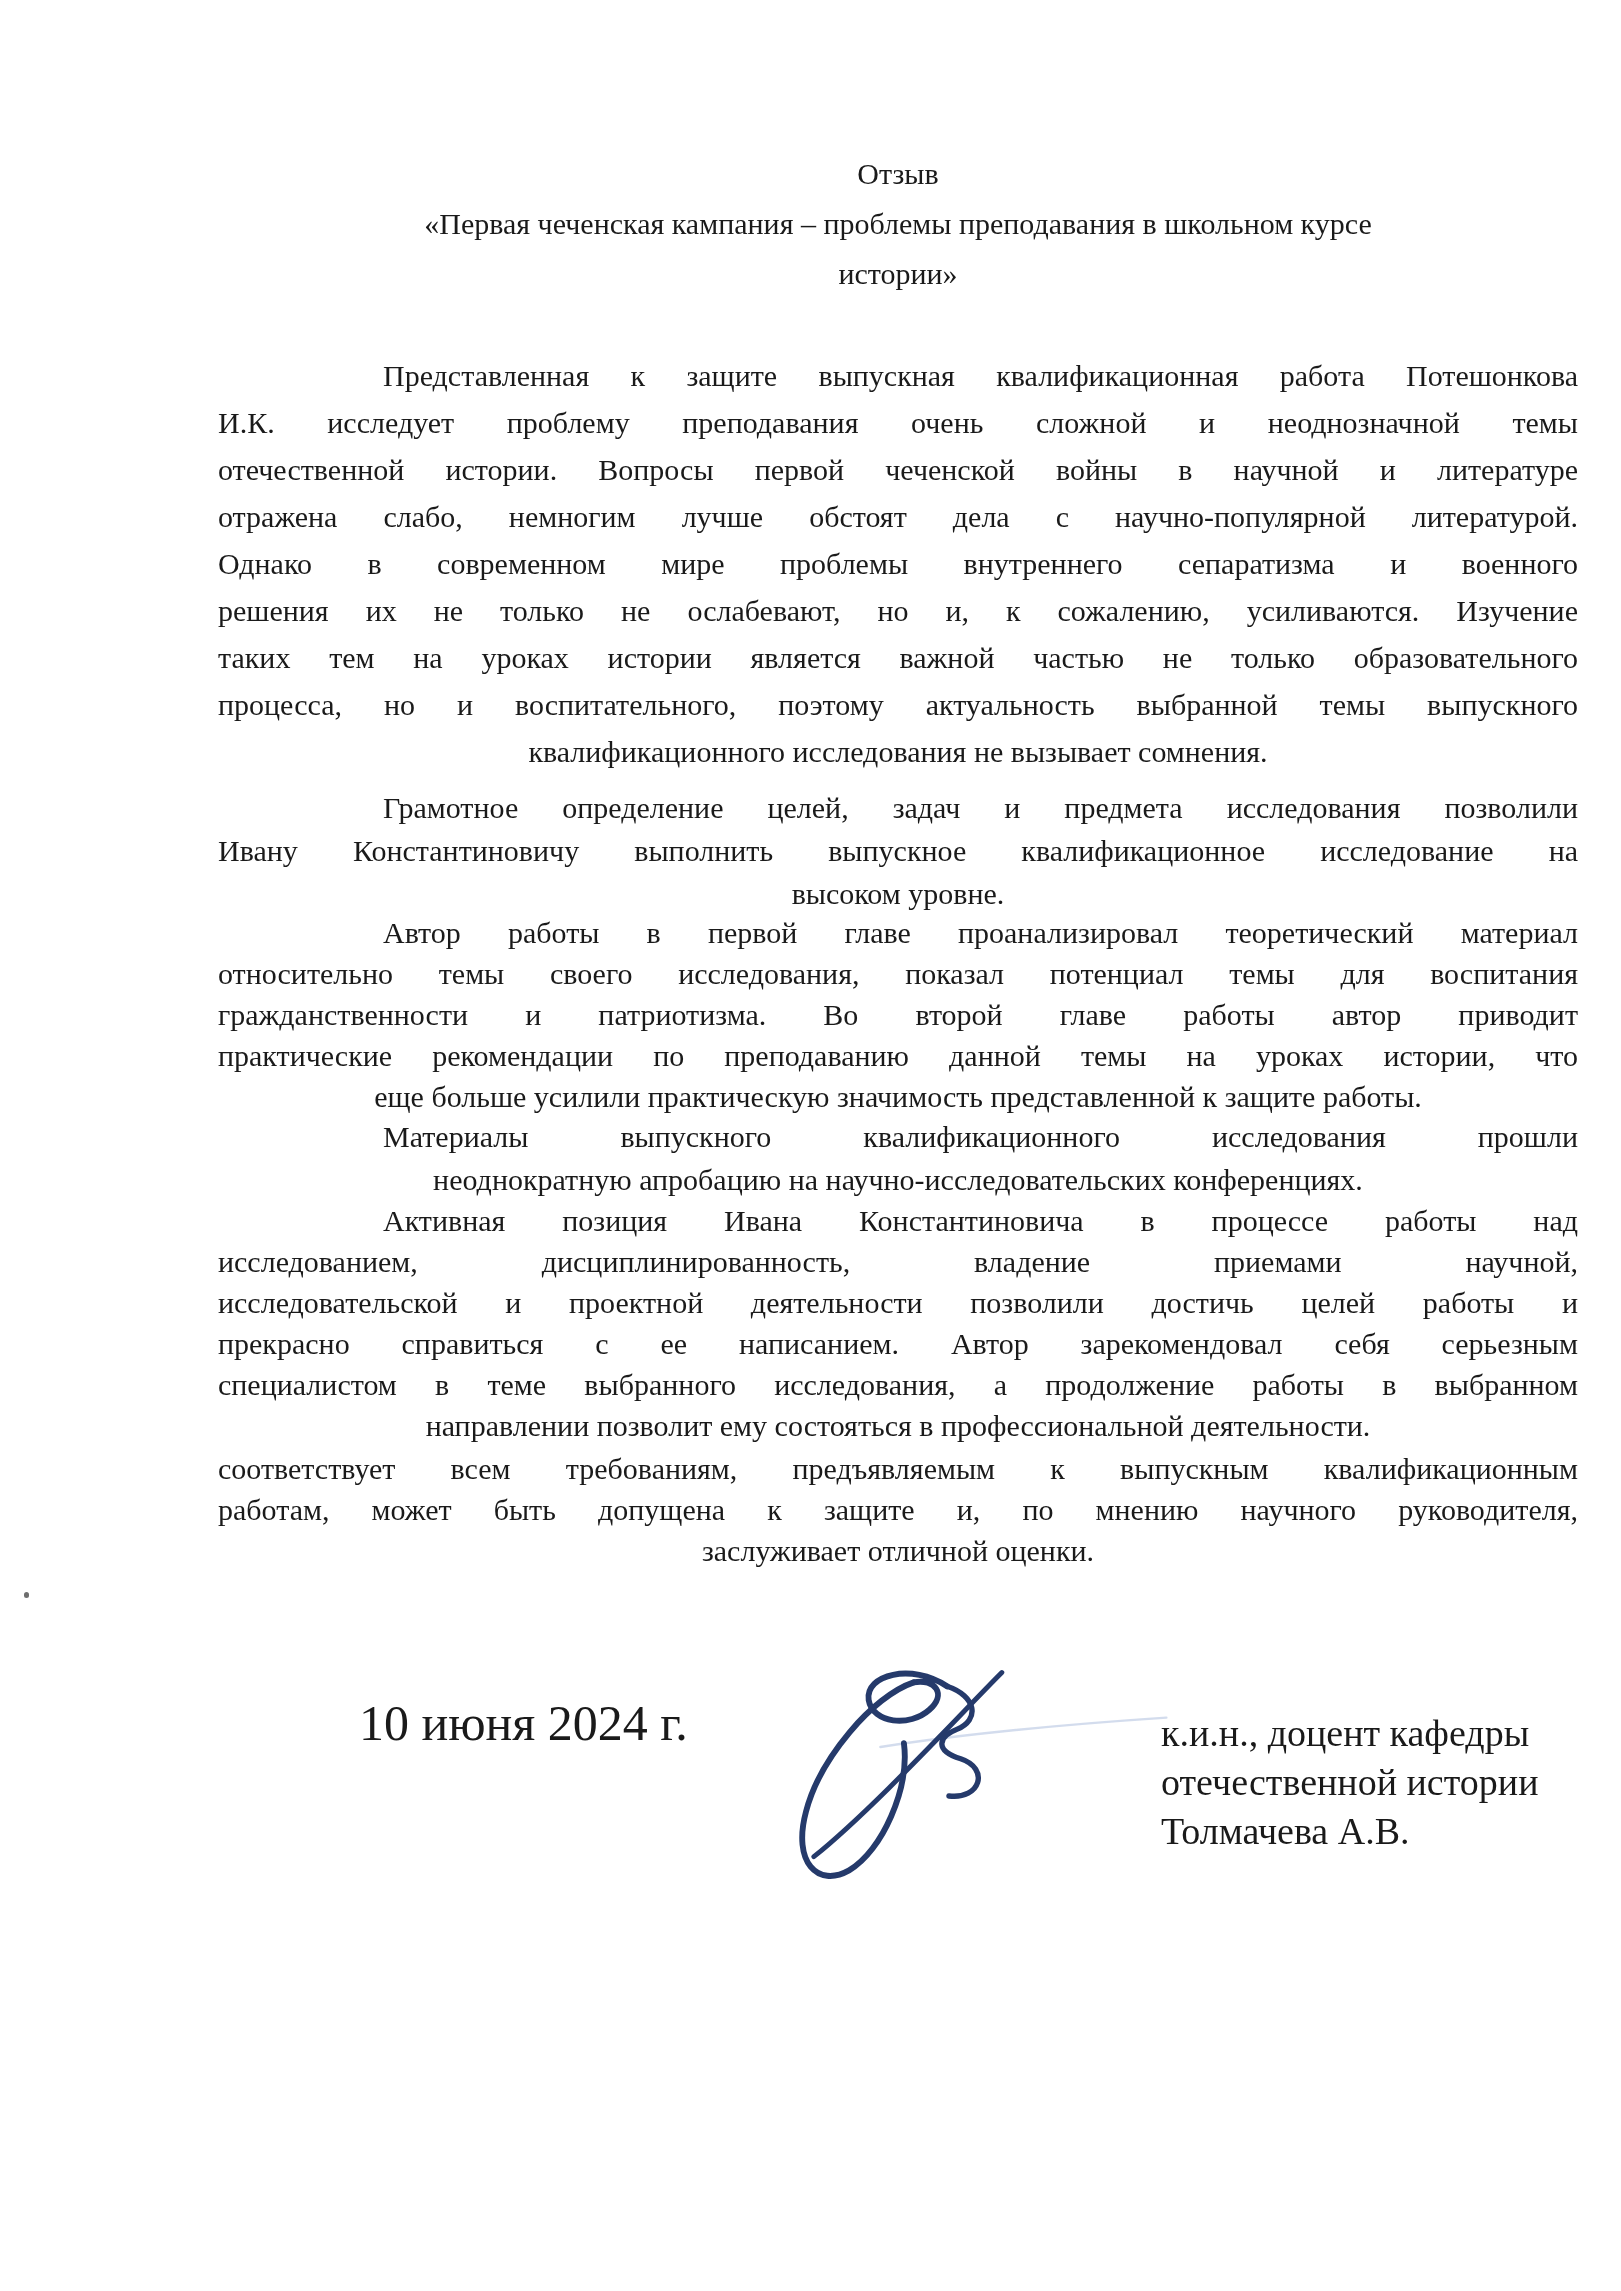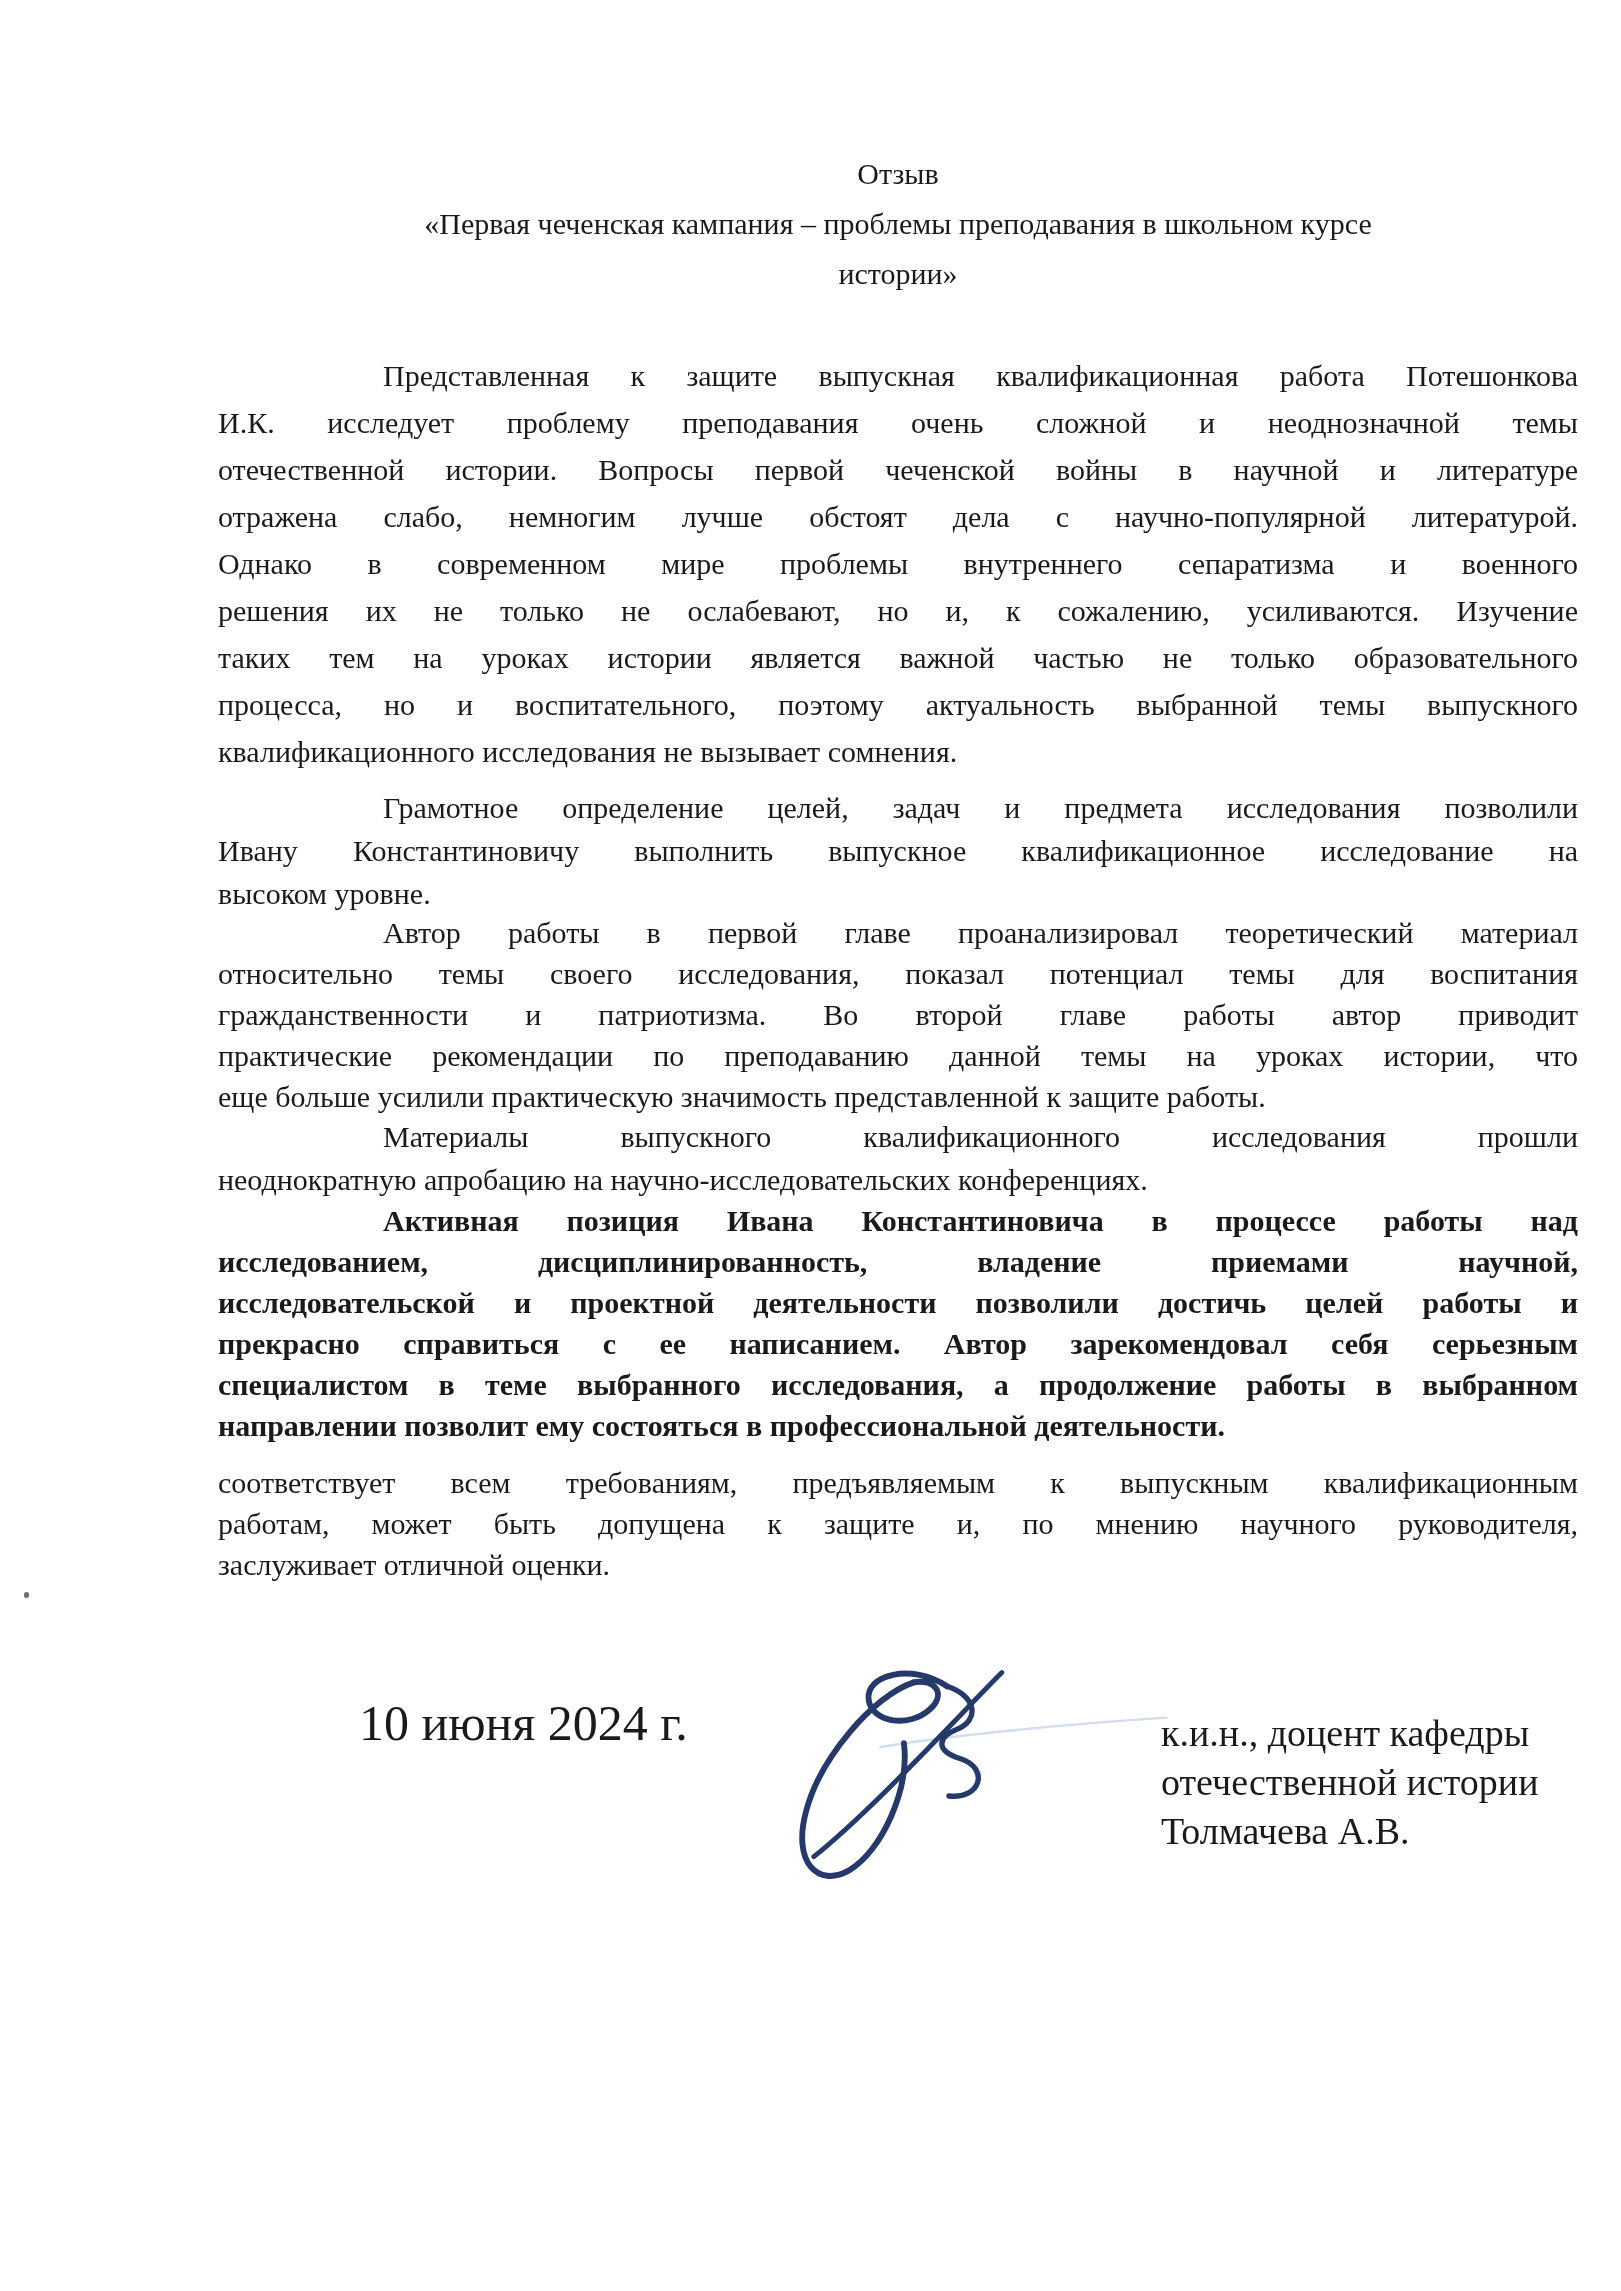--- a/index.html
+++ b/index.html
@@ -20,30 +20,30 @@
     text-align:center;
     line-height:50px;
     white-space:nowrap;
   }
   #body-paragraphs { margin-top:53px; }
   .para { margin:0; }
   .p1 { line-height:47px; margin-bottom:10.8px; }
   .p2 { line-height:43px; margin-bottom:-2.9px; }
   .p3 { line-height:41px; margin-bottom:-2px; }
   .p4 { line-height:43px; margin-bottom:-1px; }
-  .p5 { line-height:41px; margin-bottom:16px;font-weight:bold;  }
+  .p5 { line-height:41px; margin-bottom:2px;  }
   .p6 { line-height:41px; }
   .line {
     white-space:nowrap;
     text-align:justify;
     text-align-last:justify;
     text-justify:inter-word;
   }
   .line.indent { padding-left:165px; }
-  .line.flush  { text-align:left; text-align-last:auto; }
+  .line.flush  { text-align:center; text-align-last:auto; }
 
   .date {
     position:absolute; left:359px; top:1700px;
     font-size:50px; line-height:47px; white-space:nowrap;
   }
   .signoff {
     position:absolute; left:1161px; top:1709px;
     font-size:38px; line-height:49px; white-space:nowrap;
   }
   .signature-svg {

